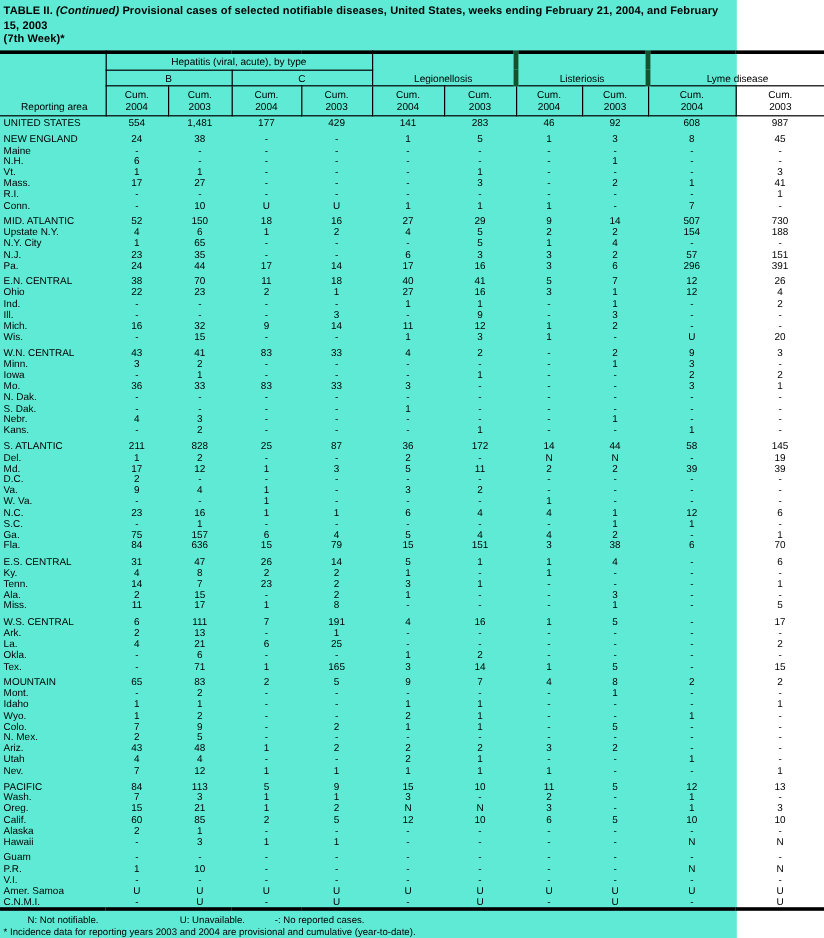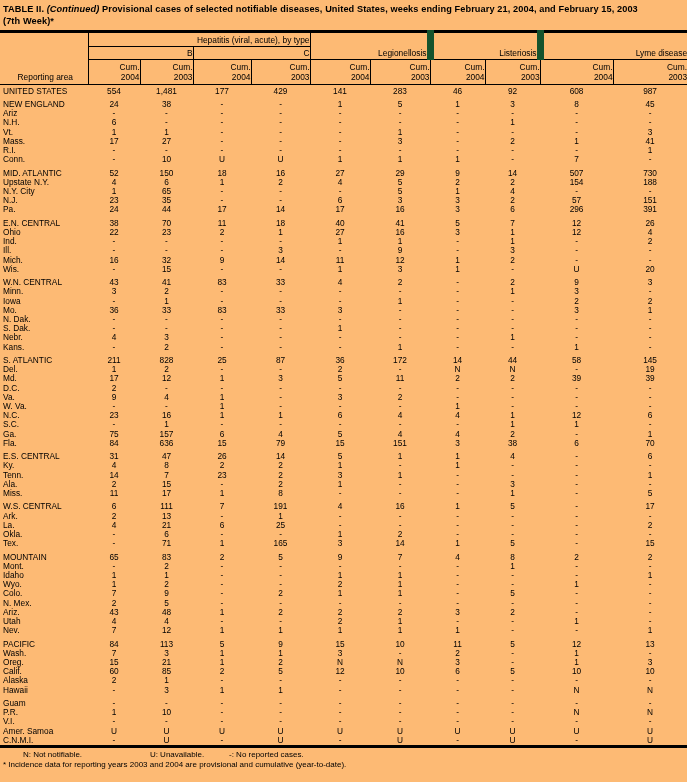--- a/index.html
+++ b/index.html
@@ -3,50 +3,50 @@
 <meta charset="utf-8">
 <style>
   html, body {
     margin: 0; padding: 0;
     background: #ffffff;
     width: 687px;
     font-family: "Liberation Sans", sans-serif;
     color: #000000;
     -webkit-font-smoothing: antialiased;
   }
-  .page { width: 687px; height: 782px; position: relative; background: #fdba74; }
+  .page { width: 614px; height: 782px; position: relative; background: #5eead4; }
   .title-block {
     padding: 4px 4px 3px 3px;
     font-size: 9.2px;
     font-weight: bold;
     line-height: 11.5px;
     letter-spacing: 0.1px;
   }
   .title-block .italic { font-style: italic; }
   table.main {
     border-collapse: collapse;
     table-layout: fixed;
     width: 687px;
     border-top: 3px solid #000;
     border-bottom: 3px solid #000;
   }
   th, td { margin: 0; padding: 0; font-weight: normal; }
-  thead th { font-size: 8.4px; line-height: 10px; text-align: right; }
+  thead th { font-size: 8.4px; line-height: 10px; text-align: center; }
   th.th-area {
     text-align: center; vertical-align: bottom;
     padding-left: 3px; padding-bottom: 2px;
     border-right: 1px solid #000;
     border-bottom: 1.6px solid #000;
   }
   tr.h1 th { height: 13px; }
   tr.h2 th { height: 12px; }
   th.th-hep   { border-bottom: 1px solid #000; border-right: 1px solid #000; }
   th.th-b     { border-bottom: 1px solid #000; border-right: 1px solid #000; }
   th.th-c     { border-bottom: 1px solid #000; border-right: 1px solid #000; }
-  th.th-group { vertical-align: bottom; padding-bottom: 1px; border-bottom: 1px solid #000; border-right: 7px solid #14532d; }
+  th.th-group { vertical-align: bottom; padding-bottom: 1px; border-bottom: 1px solid #000; border-right: 4px solid #14532d; }
   th.th-group.last { border-right: none; }
   tr.h3 th {
     white-space: pre-line;
     vertical-align: bottom;
     padding-bottom: 2px;
     padding-top: 2px;
     border-right: 1px solid #000;
     border-bottom: 1.6px solid #000;
   }
   tr.h3 th:last-child { border-right: none; }
@@ -153,21 +153,21 @@
           <td class="num">-</td>
           <td class="num">-</td>
           <td class="num">1</td>
           <td class="num">5</td>
           <td class="num">1</td>
           <td class="num">3</td>
           <td class="num">8</td>
           <td class="num">45</td>
         </tr>
         <tr>
-          <td class="label">Ariz</td>
+          <td class="label">Maine</td>
           <td class="num">-</td>
           <td class="num">-</td>
           <td class="num">-</td>
           <td class="num">-</td>
           <td class="num">-</td>
           <td class="num">-</td>
           <td class="num">-</td>
           <td class="num">-</td>
           <td class="num">-</td>
           <td class="num">-</td>

